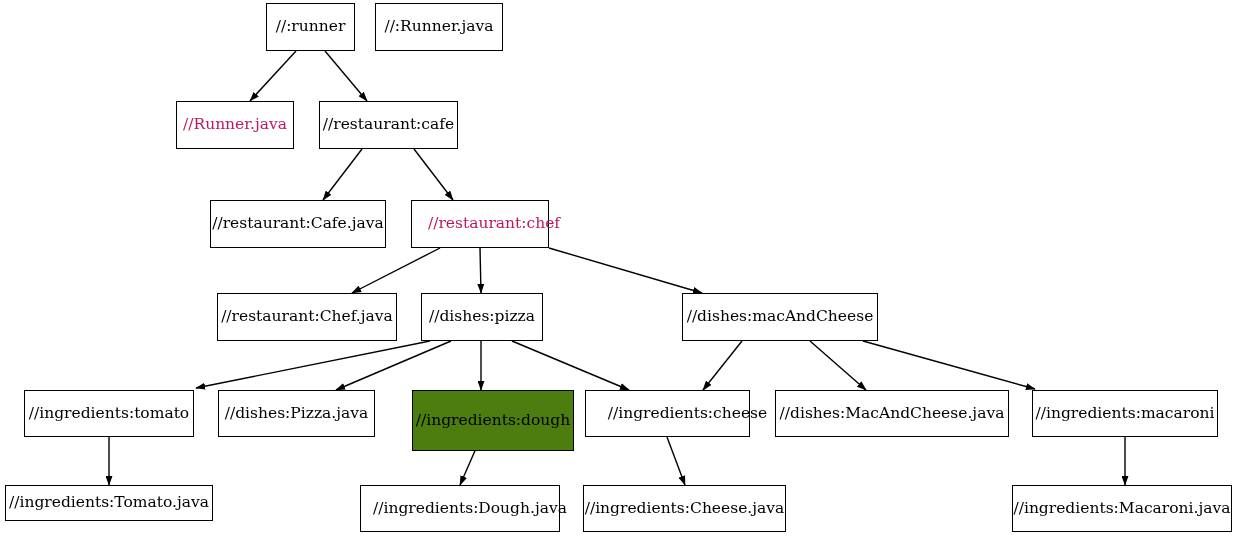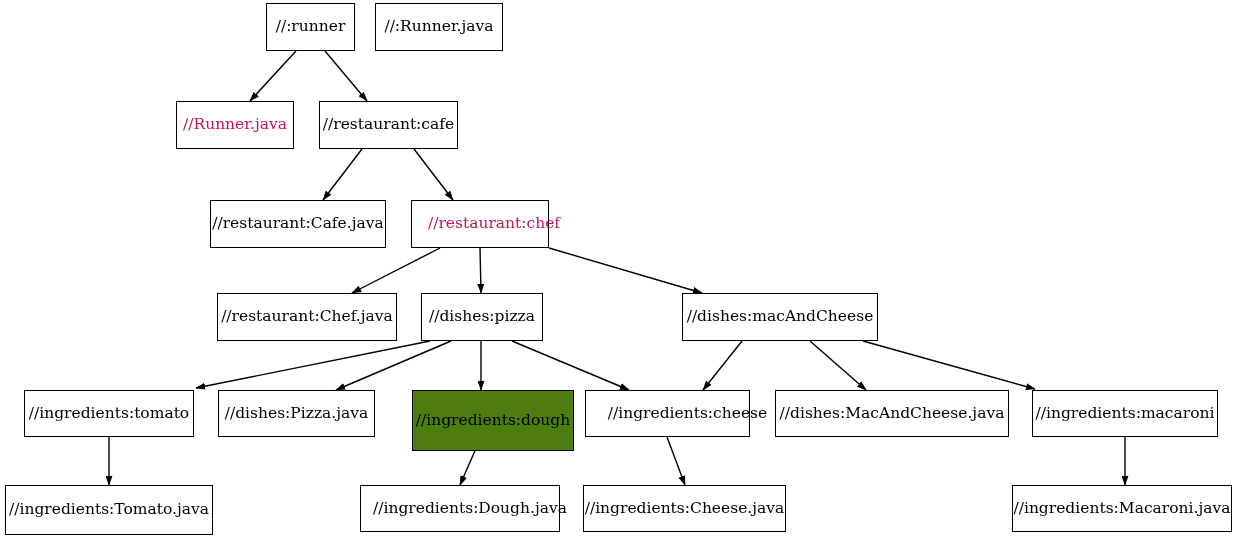--- a/index.html
+++ b/index.html
@@ -121,21 +121,21 @@
       </div>
       <div class="graph-node" style="left: 585px; top: 390px; width: 165px; height: 47px; border-color: rgb(0, 0, 0); background: rgb(255, 255, 255); padding-left: 40px;">
         <span class="node-label" style="color: rgb(0, 0, 0);">//ingredients:cheese</span>
       </div>
       <div class="graph-node" style="left: 1032px; top: 390px; width: 186px; height: 47px; border-color: rgb(0, 0, 0); background: rgb(255, 255, 255);">
         <span class="node-label" style="color: rgb(0, 0, 0);">//ingredients:macaroni</span>
       </div>
       <div class="graph-node" style="left: 775px; top: 390px; width: 234px; height: 47px; border-color: rgb(0, 0, 0); background: rgb(255, 255, 255);">
         <span class="node-label" style="color: rgb(0, 0, 0);">//dishes:MacAndCheese.java</span>
       </div>
-      <div class="graph-node" style="left: 5px; top: 485px; width: 208px; height: 50px; border-color: rgb(0, 0, 0); background: rgb(255, 255, 255);">
+      <div class="graph-node" style="left: 5px; top: 485px; width: 208px; height: 36px; border-color: rgb(0, 0, 0); background: rgb(255, 255, 255);">
         <span class="node-label" style="color: rgb(0, 0, 0);">//ingredients:Tomato.java</span>
       </div>
       <div class="graph-node" style="left: 360px; top: 485px; width: 200px; height: 47px; border-color: rgb(0, 0, 0); background: rgb(255, 255, 255); padding-left: 20px;">
         <span class="node-label" style="color: rgb(0, 0, 0);">//ingredients:Dough.java</span>
       </div>
       <div class="graph-node" style="left: 583px; top: 485px; width: 203px; height: 47px; border-color: rgb(0, 0, 0); background: rgb(255, 255, 255);">
         <span class="node-label" style="color: rgb(0, 0, 0);">//ingredients:Cheese.java</span>
       </div>
       <div class="graph-node" style="left: 1012px; top: 485px; width: 220px; height: 47px; border-color: rgb(0, 0, 0); background: rgb(255, 255, 255);">
         <span class="node-label" style="color: rgb(0, 0, 0);">//ingredients:Macaroni.java</span>

